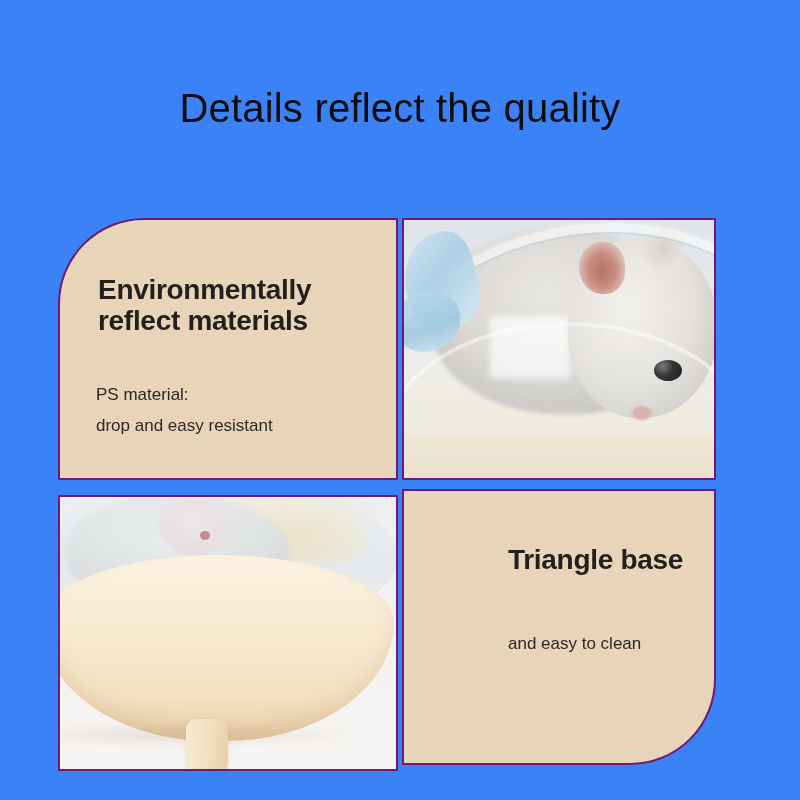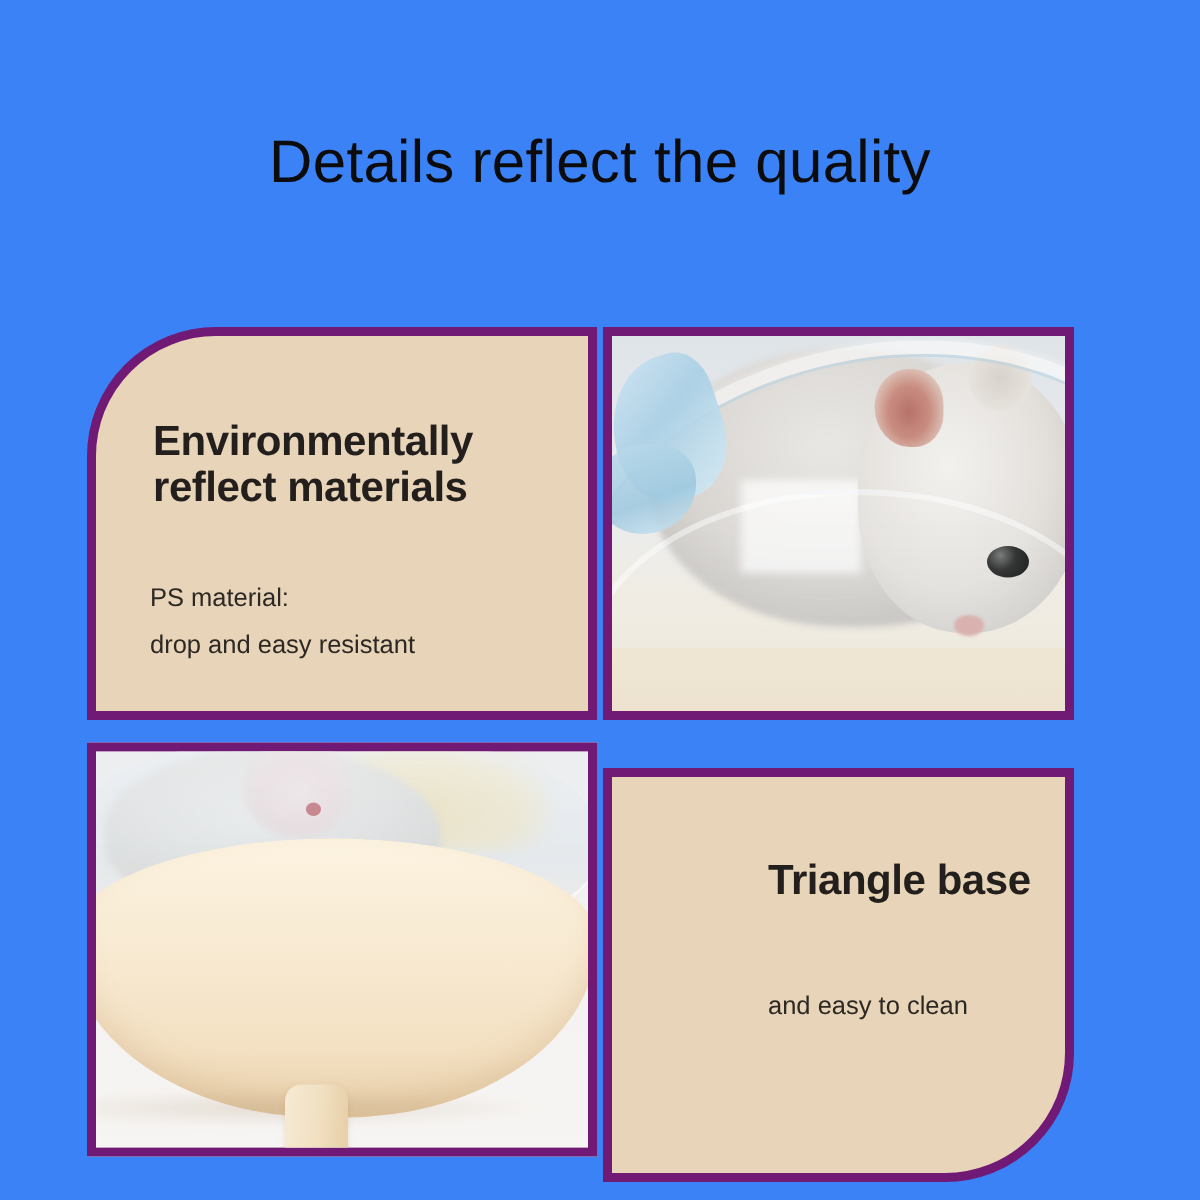--- a/index.html
+++ b/index.html
@@ -40,21 +40,21 @@
     position: absolute;
     left: 58px;
     top: 218px;
     width: 658px;
     height: 553px;
   }
 
   .panel {
     position: absolute;
     box-sizing: border-box;
-    border: 6px solid #701a75;
+    border: 2px solid #701a75;
     overflow: hidden;
   }
 
   
   .panel-text-env {
     left: 0;
     top: 0;
     width: 340px;
     height: 262px;
     background: #e8d4b8;
@@ -71,21 +71,21 @@
   
   .panel-photo-base {
     left: 0;
     top: 277px;
     width: 340px;
     height: 276px;
     background: #f2efec;
   }
   .panel-text-base {
     left: 344px;
-    top: 294px;
+    top: 271px;
     width: 314px;
     height: 276px;
     background: #e8d4b8;
     border-bottom-right-radius: 86px;
   }
 
   
   .headline {
     position: absolute;
     font-weight: bold;

